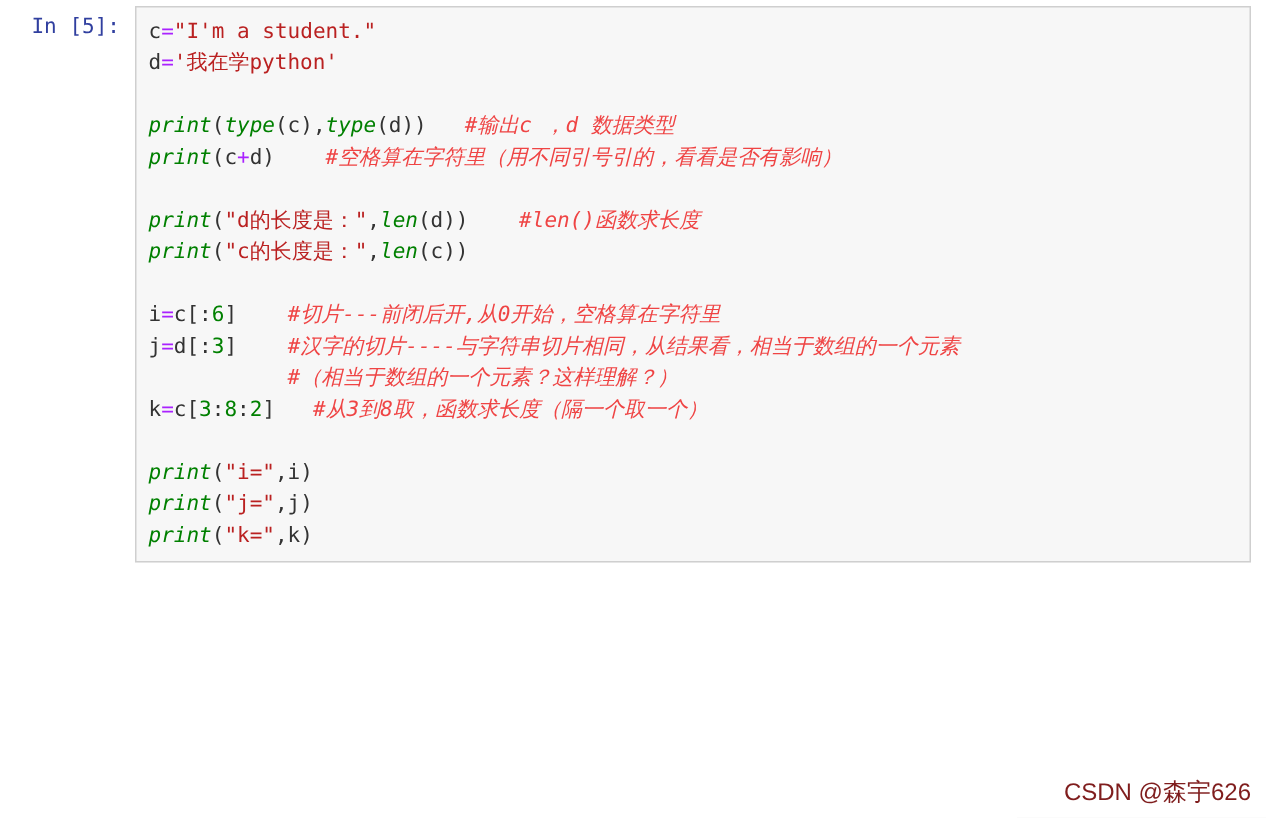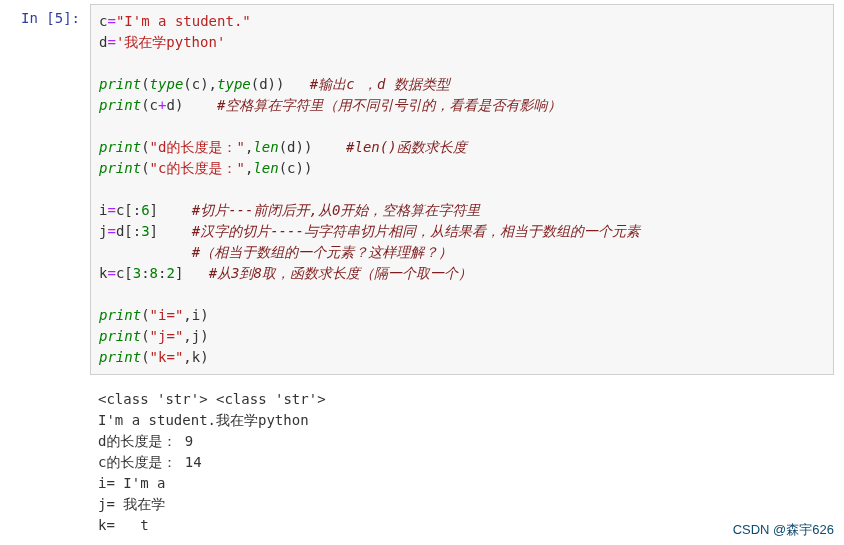--- a/index.html
+++ b/index.html
@@ -48,28 +48,28 @@
       font-family: "SimSun", "宋体", monospace;
       line-height: 1.5;
       white-space: pre;
       color: #333;
     }
     .tok-var { color: #333; }
     .tok-op { color: #aa22ff; }
     .tok-str { color: #ba2121; }
     .tok-func { color: #008000; font-style: italic; }
     .tok-num { color: #008000; }
-    .tok-comment { color: #7f1d1d; font-style: italic; }
+    .tok-comment { color: #ef4444; font-style: italic; }
     .tok-paren { color: #333; }
     .watermark {
       position: absolute;
       bottom: 6px;
       right: 10px;
-      color: #0c4a6e;
-      font-size: 13px;
+      color: #7f1d1d;
+      font-size: 16px;
       font-family: Arial, sans-serif;
     }
   </style>
 </head>
 <body>
 
 <div class="cell-container">
   <div class="prompt-area">
     <span class="prompt-in">In  [5]:</span>
   </div>
@@ -87,22 +87,15 @@
 <span>           </span><span class="tok-comment">#（相当于数组的一个元素？这样理解？）</span>
 <span class="tok-var">k</span><span class="tok-op">=</span><span class="tok-var">c[</span><span class="tok-num">3</span><span class="tok-var">:</span><span class="tok-num">8</span><span class="tok-var">:</span><span class="tok-num">2</span><span class="tok-var">]   </span><span class="tok-comment">#从3到8取，函数求长度（隔一个取一个）</span>
 
 <span class="tok-func">print</span><span class="tok-paren">(</span><span class="tok-str">"i="</span><span class="tok-paren">,i)</span>
 <span class="tok-func">print</span><span class="tok-paren">(</span><span class="tok-str">"j="</span><span class="tok-paren">,j)</span>
 <span class="tok-func">print</span><span class="tok-paren">(</span><span class="tok-str">"k="</span><span class="tok-paren">,k)</span></div>
 </div>
 
 <div class="cell-container">
   <div class="prompt-area"></div>
-  <div class="output-cell"><span>&lt;class 'str'&gt; &lt;class 'str'&gt;</span>
-<span>I'm a student.我在学python</span>
-<span>d的长度是： 9</span>
-<span>c的长度是： 14</span>
-<span>i= I'm a </span>
-<span>j= 我在学</span>
-<span>k=   t</span></div>
 </div>
 
 <div class="watermark">CSDN @森宇626</div>
 
 </body></html>

